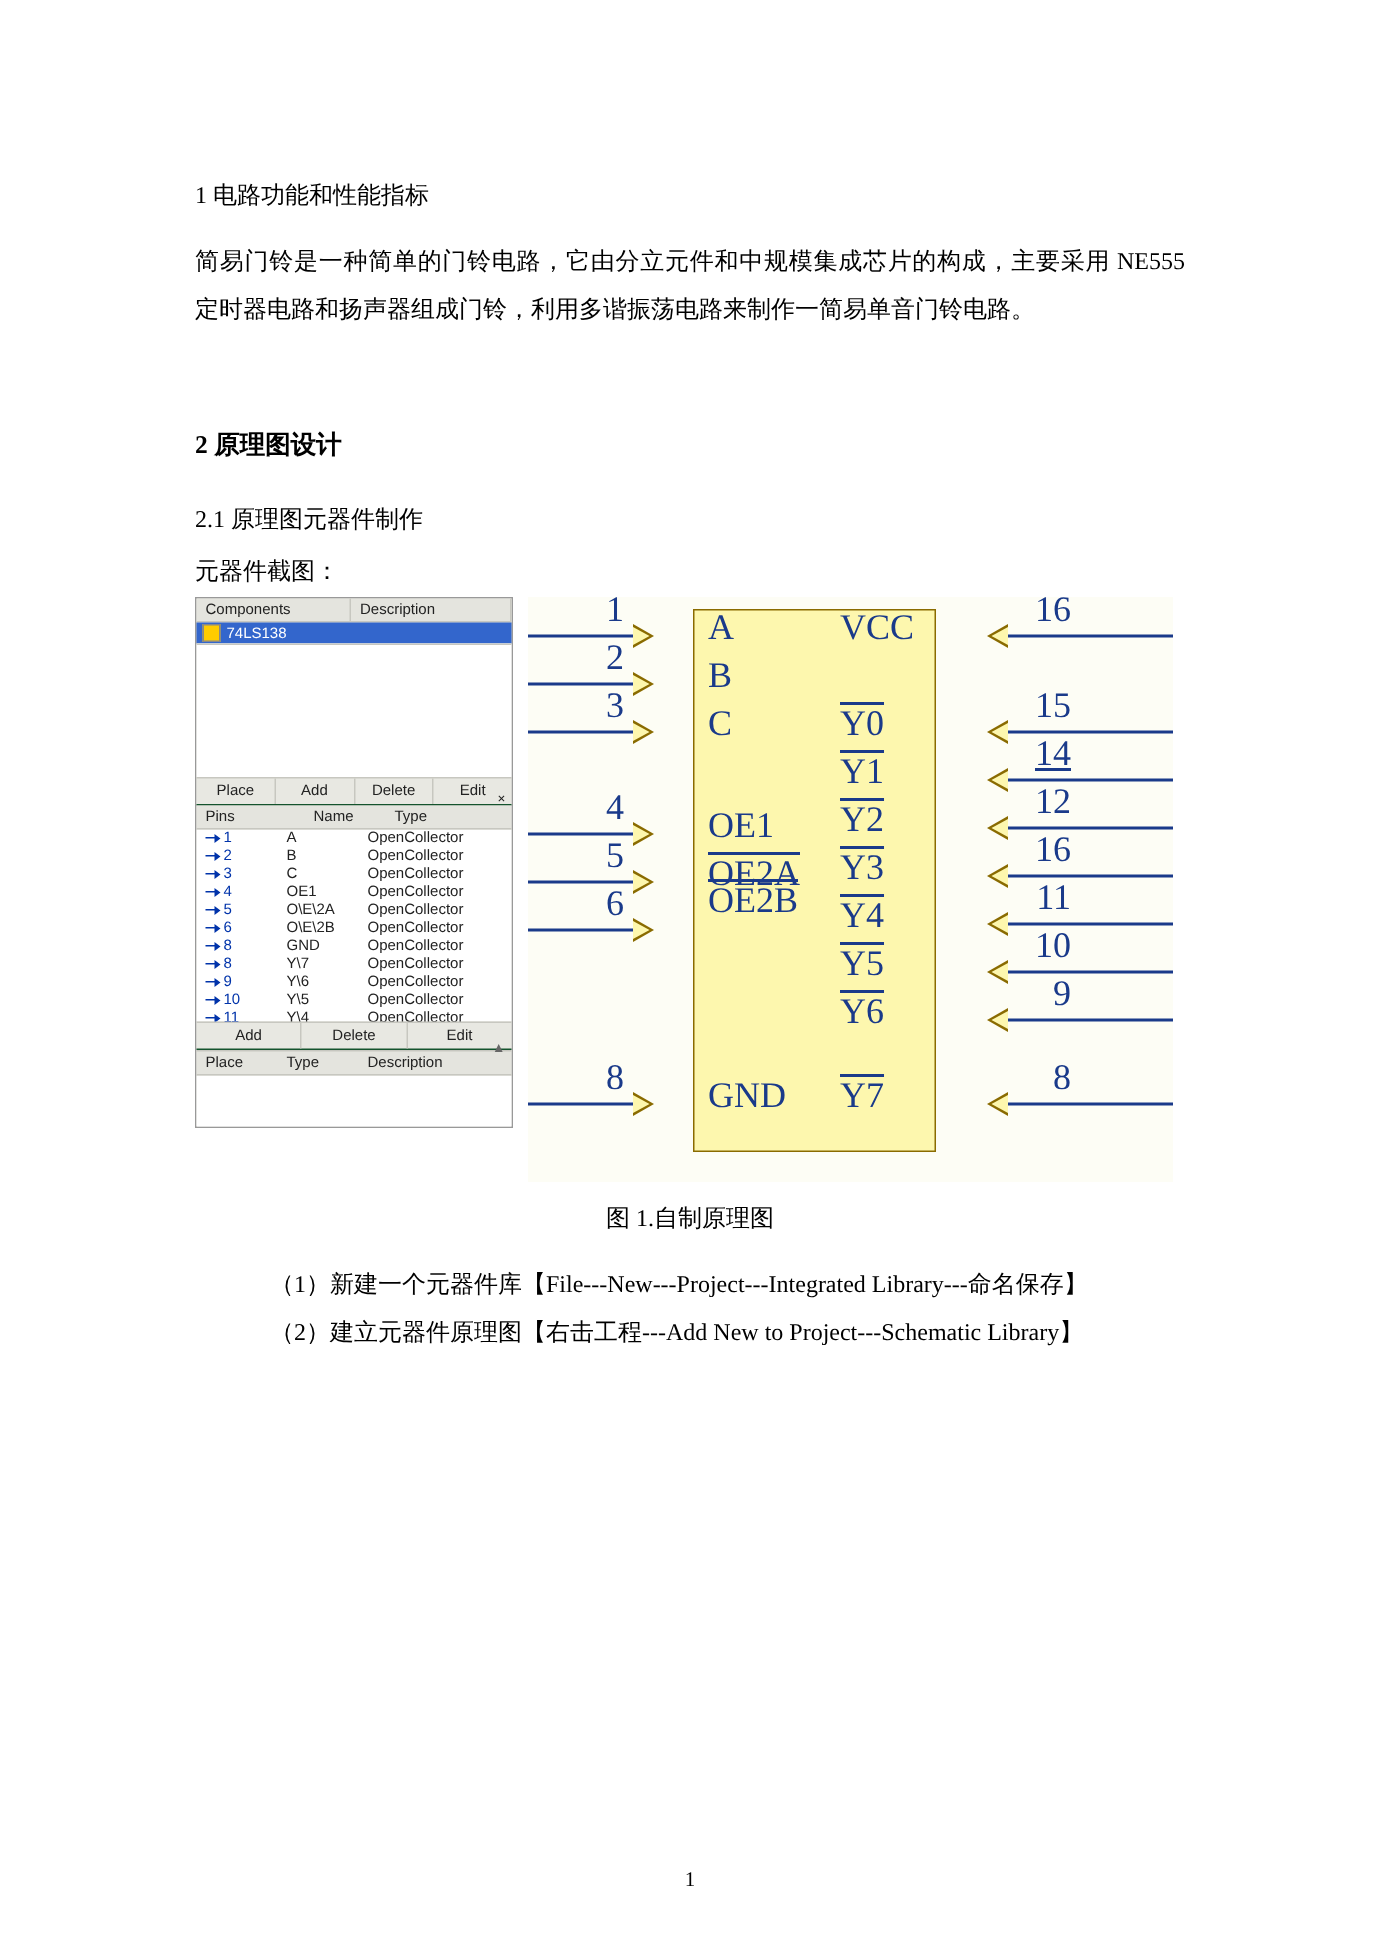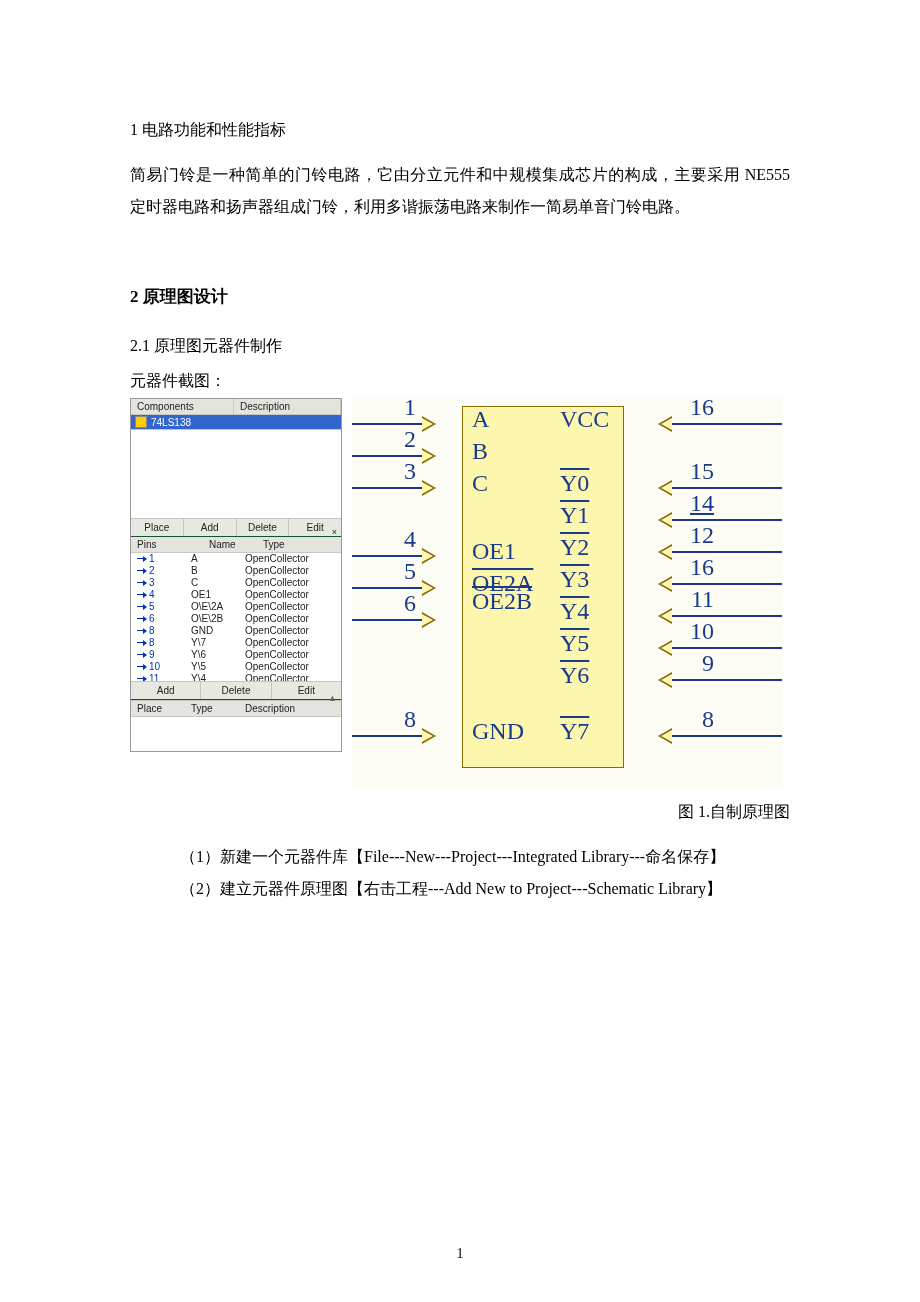--- a/index.html
+++ b/index.html
@@ -228,21 +228,21 @@
     color: #1a3a8a;
     font-family: "Times New Roman", serif;
     white-space: nowrap;
   }
   .overline {
     text-decoration: overline;
     text-decoration-thickness: 2px;
   }
 
   .caption {
-    text-align: right;
+    text-align: center;
     font-size: 16px;
     margin: 14px 0 18px 0;
   }
   .steps {
     padding-left: 50px;
     font-size: 16px;
     line-height: 2.0;
   }
   .page-number {
     position: absolute;

